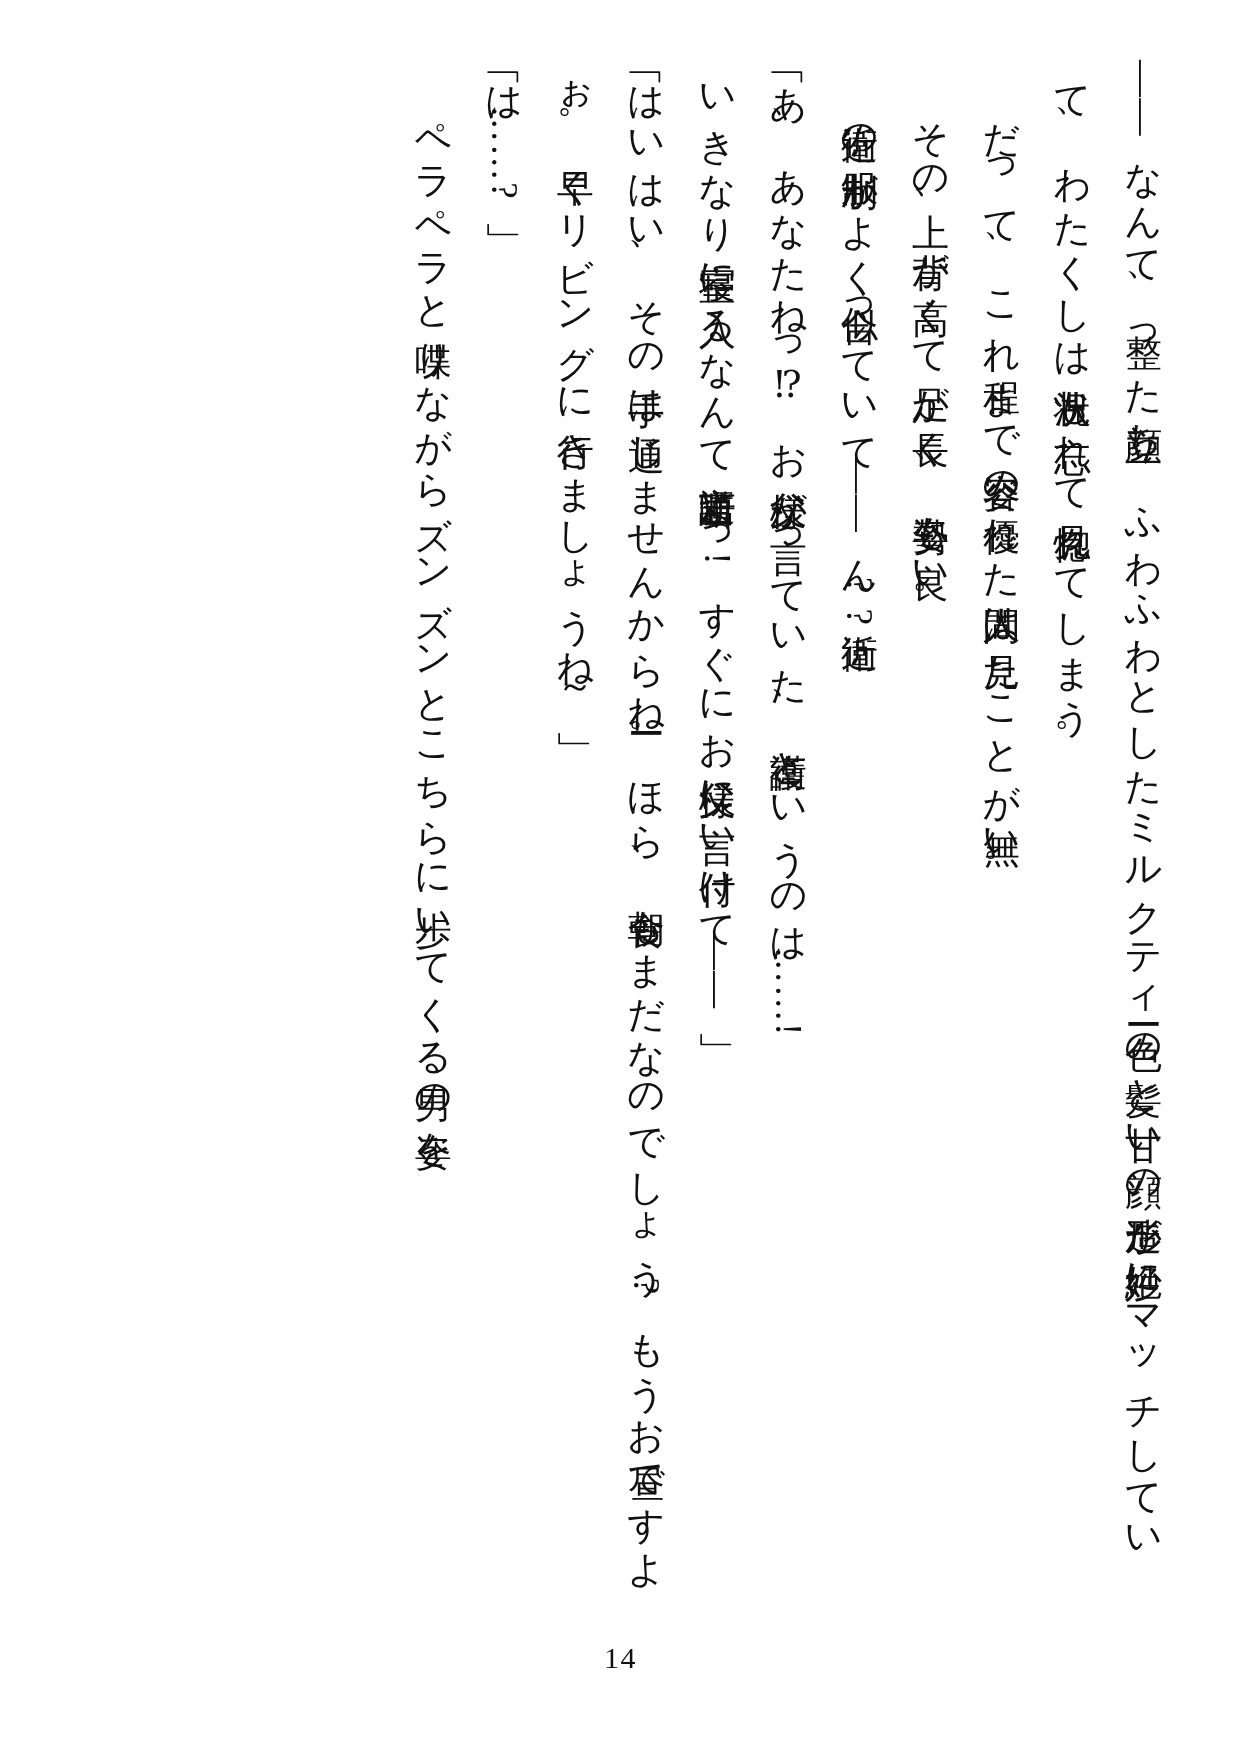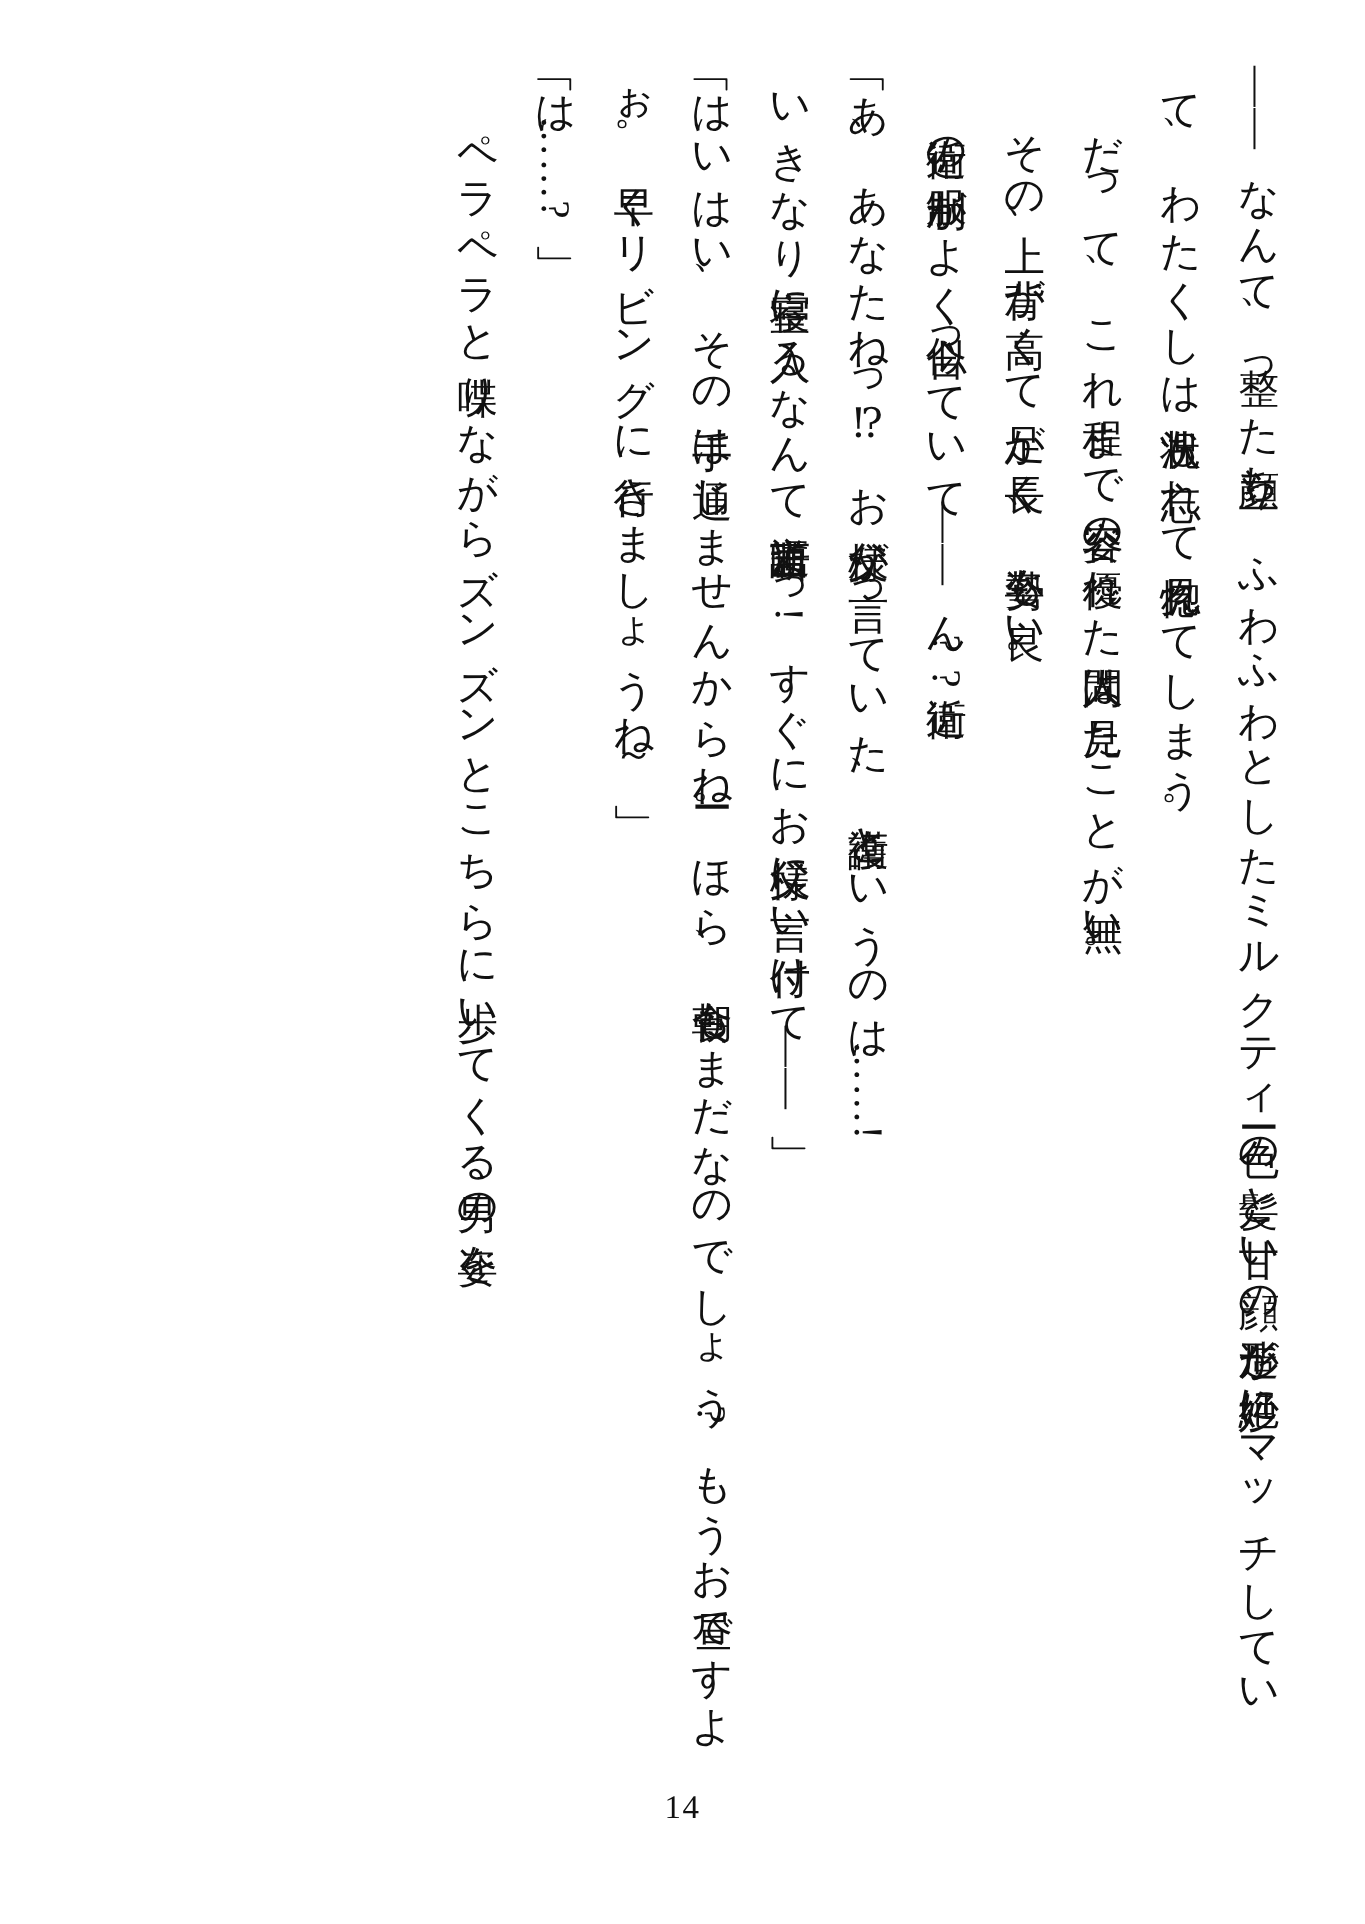--- a/index.html
+++ b/index.html
@@ -50,21 +50,21 @@
     word-break: break-all;
     overflow-wrap: anywhere;
   }
   .para.indent {
     text-indent: 1em;
   }
   .page-number {
     position: absolute;
     left: 0;
     right: 0;
-    bottom: 88px;
+    bottom: 74px;
     text-align: center;
     font-size: 30px;
     letter-spacing: 0.05em;
     color: #111111;
   }
 </style>
 </head>
 <body>
 
 <div class="page">

